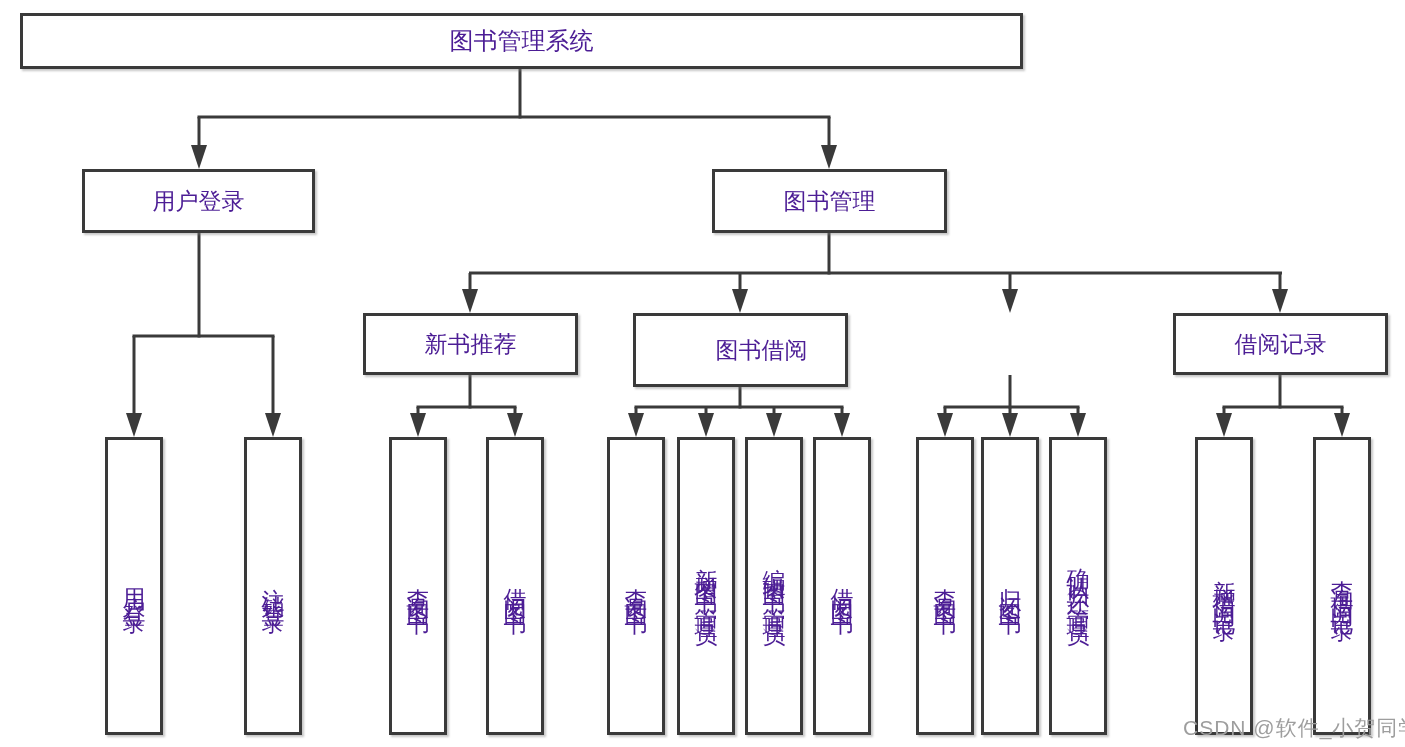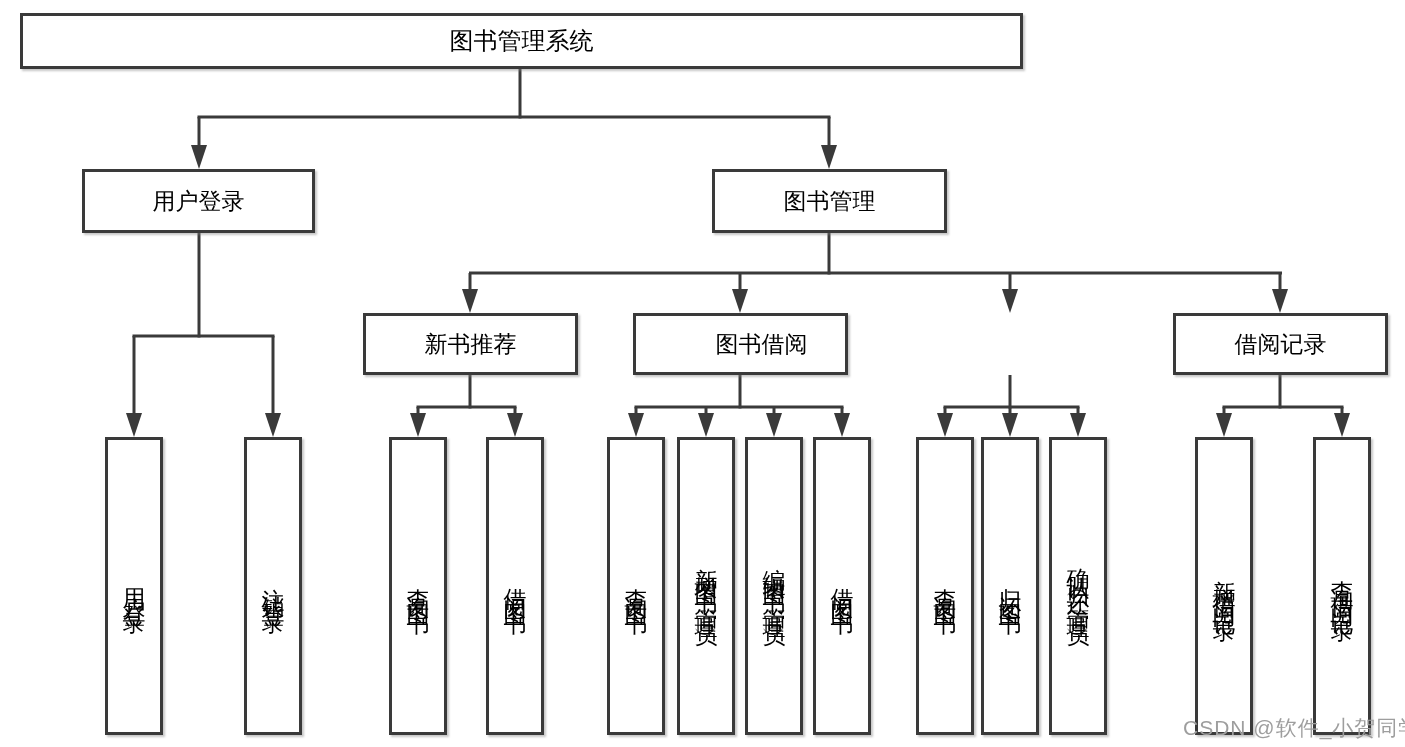--- a/index.html
+++ b/index.html
@@ -23,21 +23,21 @@
   }
   .node {
     position: absolute;
     box-sizing: border-box;
     background: #ffffff;
     border: 3px solid #3a3a3a;
     box-shadow: 2px 2px 2px rgba(130,130,130,0.45);
     display: flex;
     align-items: center;
     justify-content: center;
-    color: #000000;
+    color: #4c1d95;
     font-size: 23px;
     text-align: center;
     white-space: nowrap;
   }
   .node.root { font-size: 24px; }
   .leaf {
     top: 437px;
     width: 58px;
     height: 298px;
   }
@@ -149,21 +149,21 @@
   <div class="node" style="left:82px; top:169px; width:233px; height:64px;">
     <span>用户登录</span>
   </div>
   <div class="node" style="left:363px; top:313px; width:215px; height:62px;">
     <span>新书推荐</span>
   </div>
 
   <div class="node" style="left:712px; top:169px; width:235px; height:64px;">
     <span>图书管理</span>
   </div>
-  <div class="node" style="left:633px; top:313px; width:215px; height:62px;padding-left:42px;">
+  <div class="node" style="left:633px; top:313px; width:215px; height:74px;padding-left:42px;">
     <span>图书借阅</span>
   </div>
   <div class="node" style="left:1173px; top:313px; width:215px; height:62px;">
     <span>借阅记录</span>
   </div>
 
   <div class="node leaf" style="left:105px;">
     <span class="vtext">用户登录</span>
   </div>
   <div class="node leaf" style="left:244px;">

